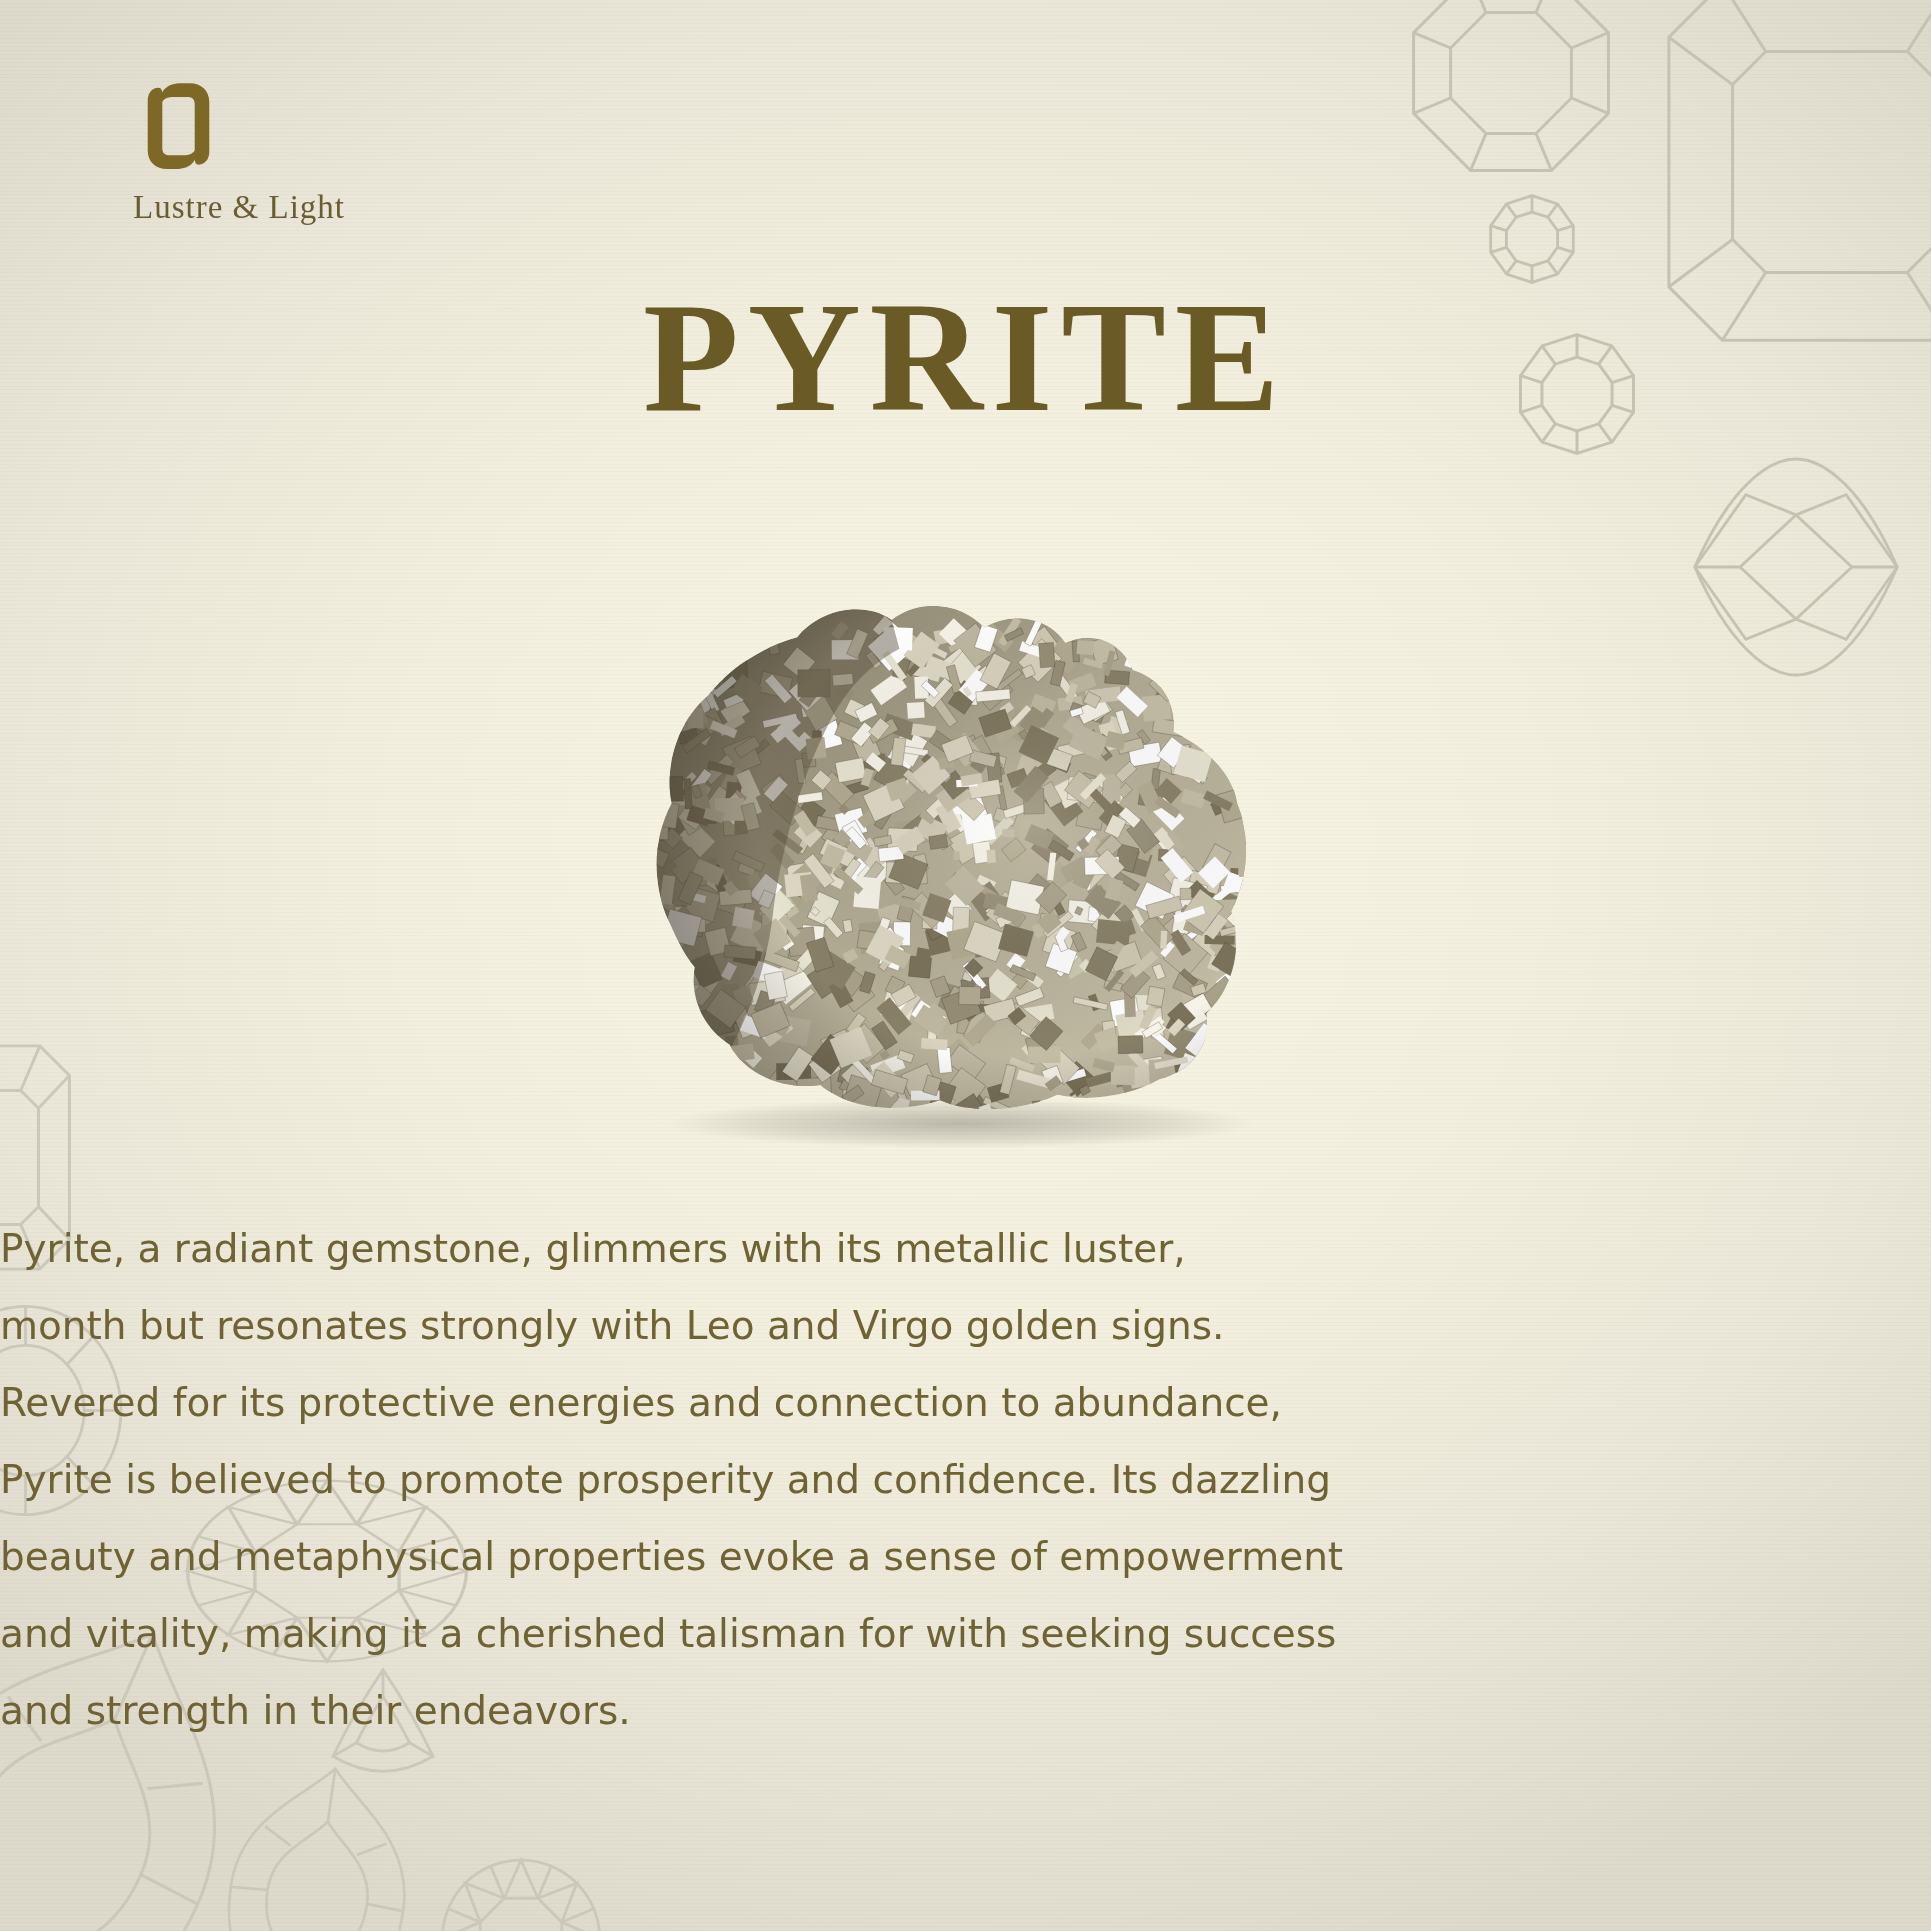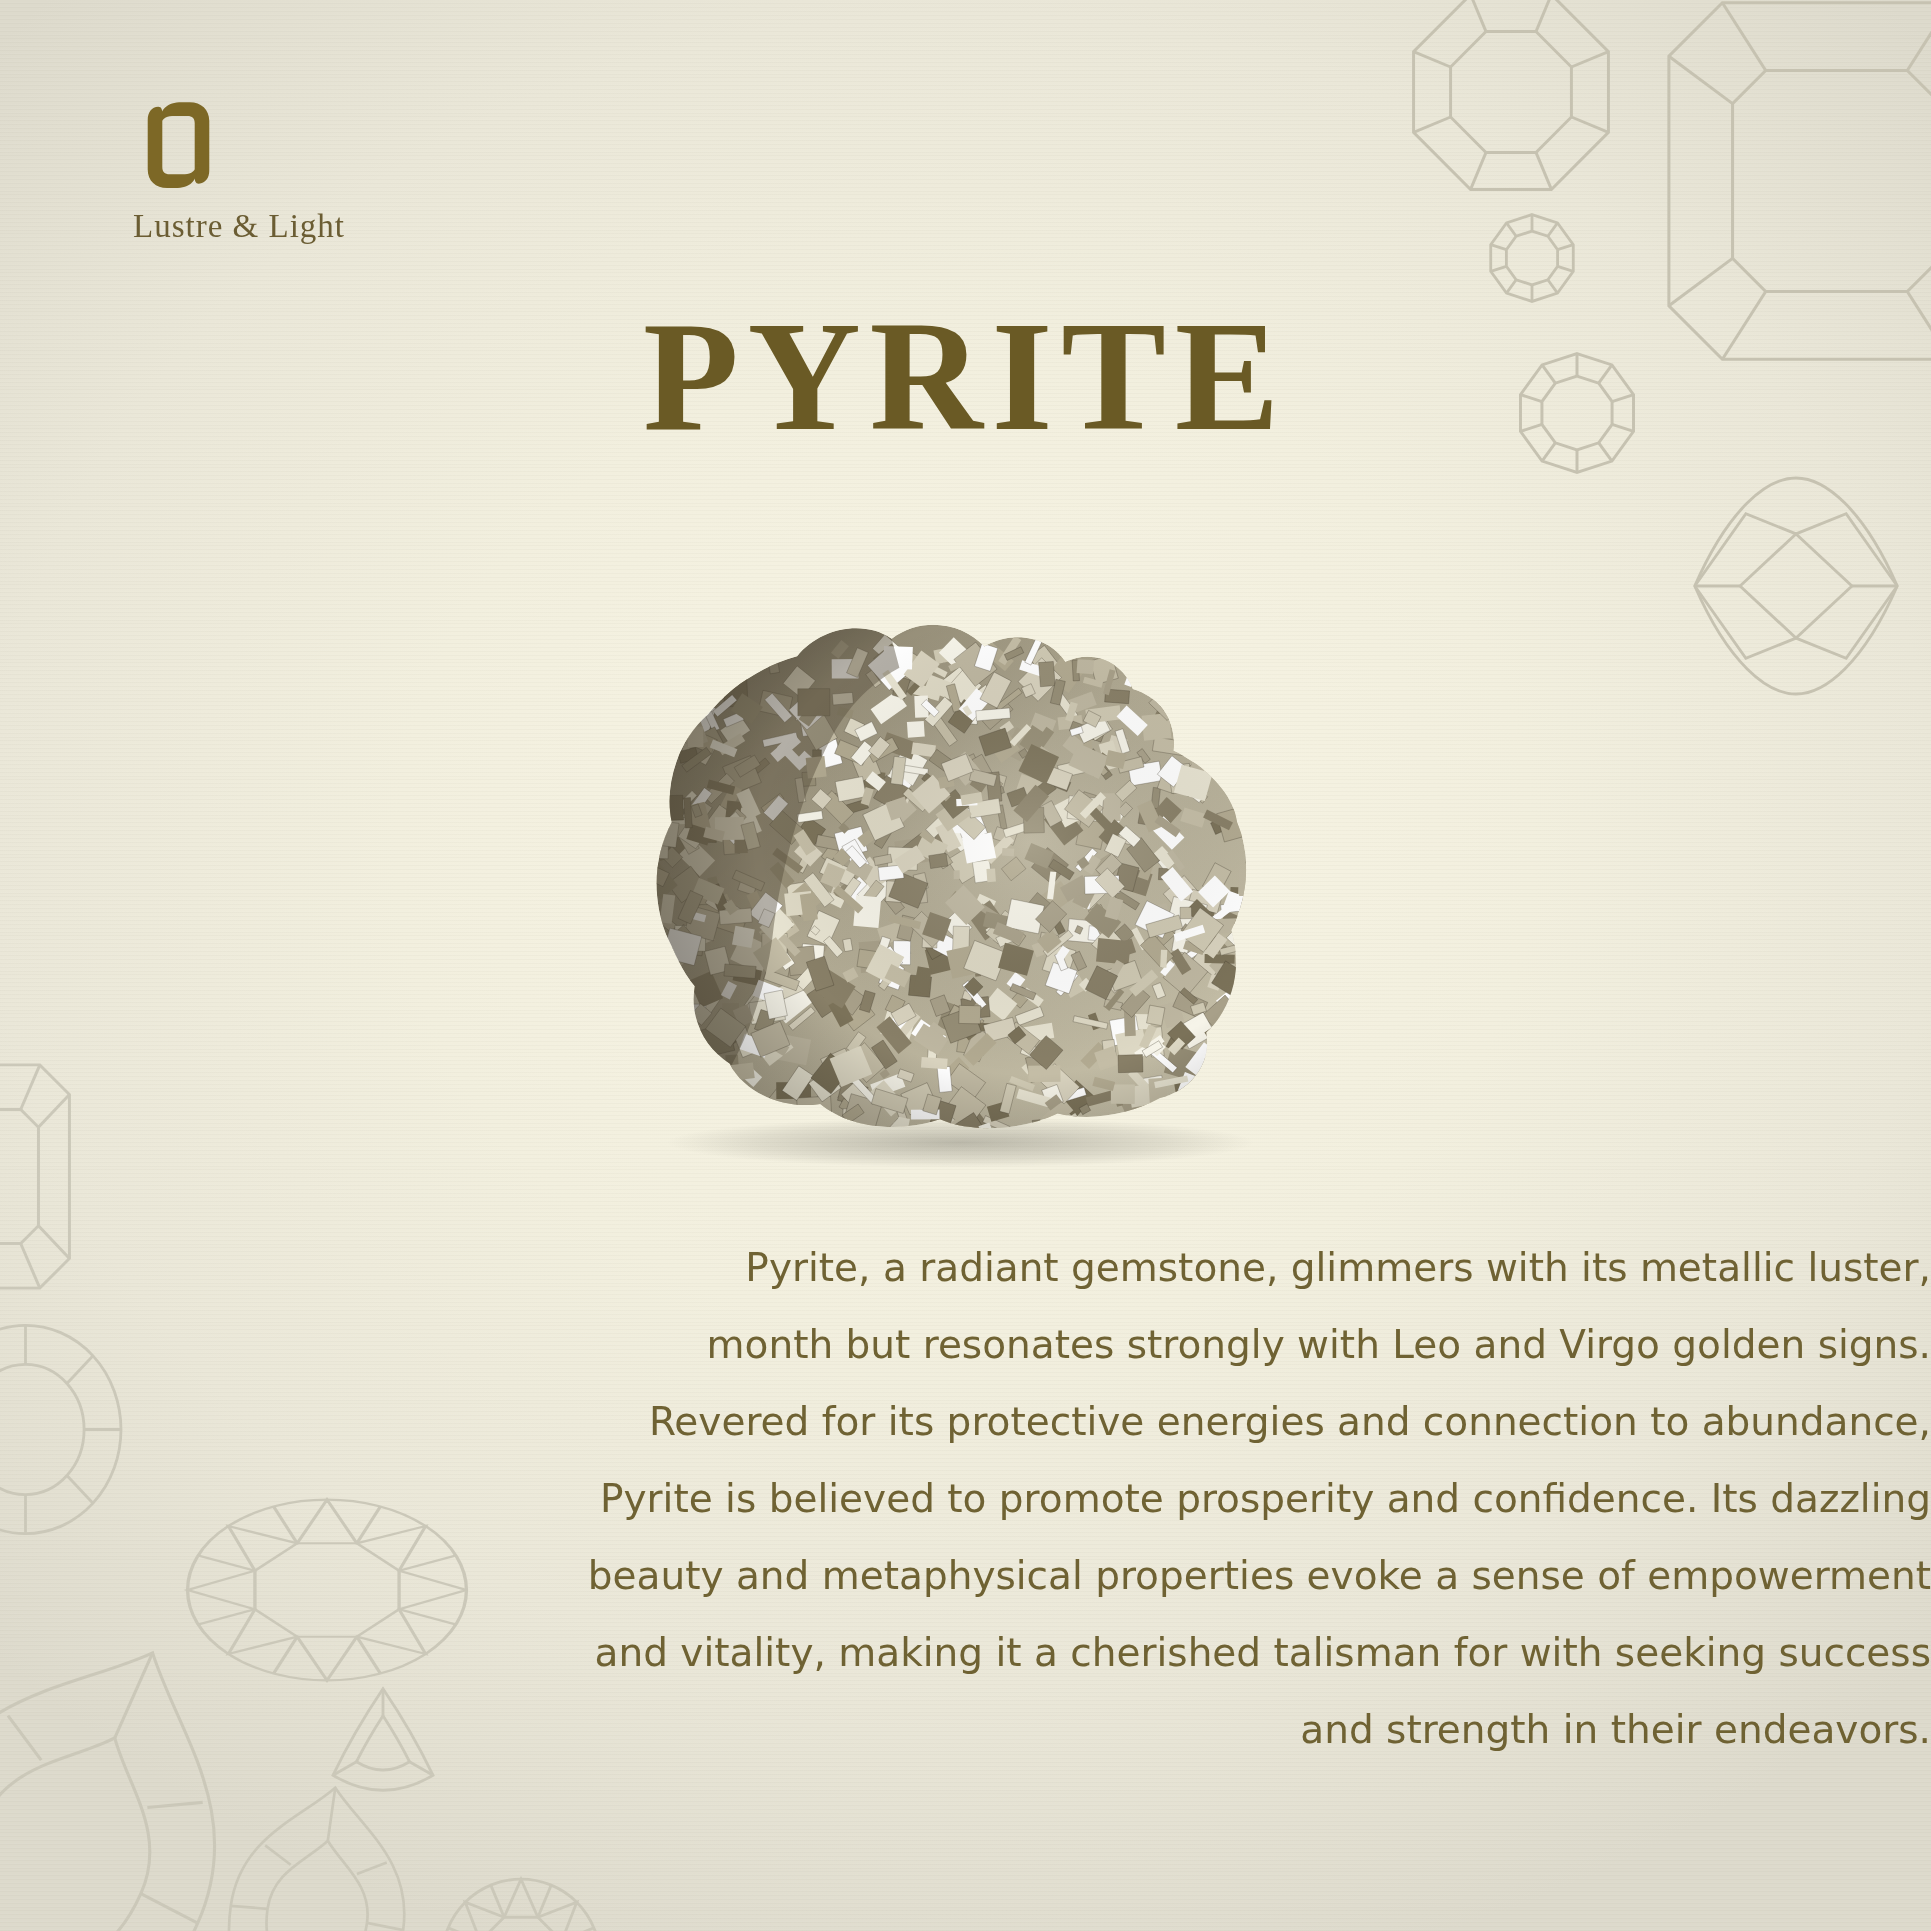--- a/index.html
+++ b/index.html
@@ -7,21 +7,21 @@
     width:1931px;height:1931px;position:relative;overflow:hidden;
     font-family:"DejaVu Sans","Liberation Sans",sans-serif;
     background:
       radial-gradient(ellipse 1352px 1159px at 50% 44%, #f8f5e4 0%, #f2efde 42%, #eae7d8 72%, #dddacc 100%);
   }
   
   body::before{
     content:"";position:absolute;inset:0;z-index:0;pointer-events:none;
     background:repeating-linear-gradient(0deg, rgba(110,105,88,0.035) 0 1px, rgba(255,255,255,0.03) 1px 1.9px, transparent 1.9px 3.9px);
   }
-  .layer{position:absolute;inset:0;margin-top:19px;}
+  .layer{position:absolute;inset:0;}
   .gems{z-index:1;}
   .content{z-index:2;}
 
   
   .gem{position:absolute;overflow:visible;}
   .gem *{fill:none;stroke:#c6c2b1;stroke-width:var(--sw,3);}
   .gem.soft *{stroke:#cbc8b9;}
 
   
   .logo{position:absolute;left:133px;top:75px;width:251px;}
@@ -38,21 +38,21 @@
     font-family:Liberation Serif, serif;
     font-weight:700;font-size:157px;line-height:193px;letter-spacing:0.055em;
     color:#6a5a25;margin:0;
   }
 
   
   .specimen{position:absolute;left:608px;top:587px;width:714px;height:579px;}
 
   
   .description{
-    position:absolute;left:0;top:1210px;width:100%;text-align:right;
+    position:absolute;left:0;top:1210px;width:100%;text-align:left;
     color:#6f6233;font-size:39px;font-weight:500;
   }
   .description .line{display:block;height:77px;line-height:77px;white-space:nowrap;}
 </style>
 </head>
 <body>
 
 <svg width="0" height="0" style="position:absolute" aria-hidden="true">
   <defs>
     <g id="g-octagon">

